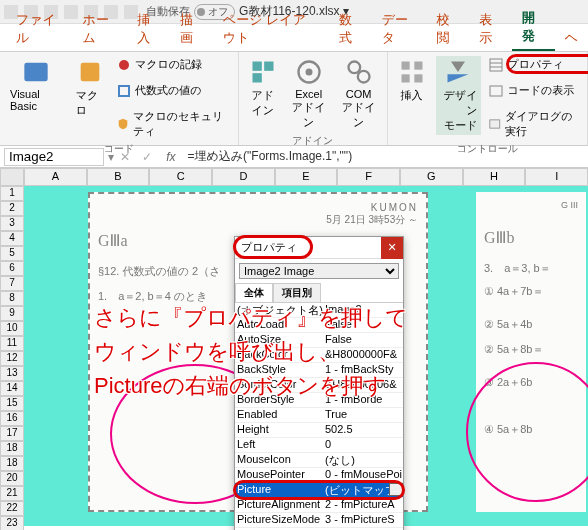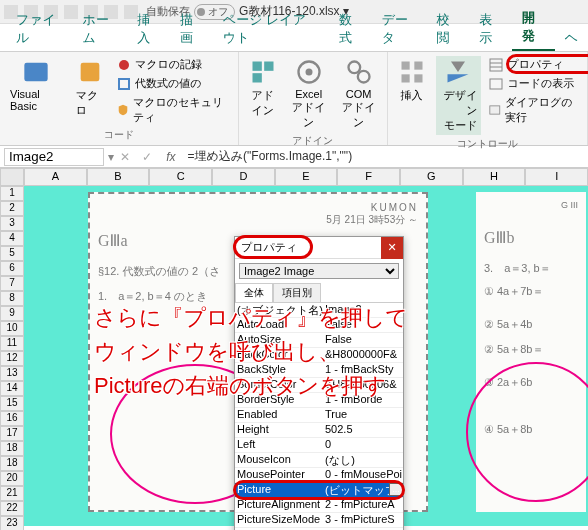--- a/index.html
+++ b/index.html
@@ -7,30 +7,30 @@
 
 .titlebar { height: 24px; background: #f0f0f0; display: flex; align-items: center; font-size: 11px; color: #555; padding: 0 4px; border-bottom: 1px solid #ddd; }
 .titlebar .qat { display: flex; gap: 6px; align-items: center; }
 .titlebar .qat .q { width: 14px; height: 14px; background: #ddd; }
 .titlebar .autosave { margin-left: 8px; }
 .titlebar .pill { display: inline-flex; align-items: center; border: 1px solid #aaa; border-radius: 8px; padding: 0 6px 0 2px; margin: 0 4px; font-size: 10px; }
 .titlebar .pill .dot { width: 8px; height: 8px; border-radius: 50%; background: #999; margin-right: 3px; }
 .titlebar .fname { position: absolute; left: 50%; transform: translateX(-50%); top: 3px; font-size: 12px; color: #333; }
 
 .tabs { height: 28px; background: #fff; display: flex; align-items: flex-end; font-size: 13px; border-bottom: 1px solid #d0d0d0; padding-left: 6px; }
-.tab { padding: 4px 10px; color: #0f766e; cursor: pointer; }
+.tab { padding: 4px 10px; color: #c2410c; cursor: pointer; }
 .tab.active { color: #0a5e3a; font-weight: bold; border-bottom: 2px solid #0a5e3a; }
 
 .ribbon { height: 94px; background: #f5f5f5; display: flex; border-bottom: 1px solid #ccc; font-size: 11px; }
 .group { border-right: 1px solid #ddd; padding: 4px 6px; display: flex; flex-direction: column; justify-content: space-between; }
 .group-label { text-align: center; font-size: 10px; color: #666; margin-top: 2px; }
 .group-body { display: flex; gap: 6px; align-items: flex-start; }
 .bigbtn { display: flex; flex-direction: column; align-items: center; padding: 2px 4px; cursor: pointer; }
 .bigbtn .ico { width: 28px; height: 28px; margin-bottom: 2px; }
-.smallbtns { display: flex; flex-direction: column; gap: 2px; }
+.smallbtns { display: flex; flex-direction: column; gap: 9px; }
 .smallbtn { display: flex; align-items: center; gap: 4px; padding: 1px 2px; cursor: pointer; }
 .smallbtn .ico { width: 14px; height: 14px; }
 .controls-group { position: relative; }
 .red-oval { position: absolute; border: 3px solid #d00; border-radius: 12px; }
 
 .namebox-row { height: 22px; display: flex; align-items: center; border-bottom: 1px solid #ccc; font-size: 12px; background: #fff; }
 .namebox { width: 100px; border: 1px solid #ccc; height: 18px; padding: 0 4px; margin: 0 4px; }
 .fx { padding: 0 8px; color: #666; font-style: italic; }
 .formula { flex: 1; padding-left: 4px; color: #333; }
 
@@ -46,21 +46,21 @@
 .worksheet-image { position: absolute; left: 64px; top: 6px; width: 340px; height: 320px; background: #fbfbf9; border: 2px dashed #888; padding: 8px; font-size: 11px; color: #777; }
 .worksheet-image2 { position: absolute; right: 2px; top: 6px; width: 110px; height: 320px; background: #fbfbf9; padding: 8px; font-size: 11px; color: #777; }
 .ws-title { font-family: serif; font-size: 16px; color: #888; }
 .pink-circle { position: absolute; border: 2px solid #e08; border-radius: 50%; }
 
 .prop-window { position: absolute; left: 210px; top: 50px; width: 170px; background: #fff; border: 1px solid #999; box-shadow: 0 2px 8px rgba(0,0,0,.3); font-size: 11px; z-index: 10; }
 .prop-titlebar { height: 22px; background: #fff; display: flex; align-items: center; padding-left: 6px; border-bottom: 1px solid #ddd; }
 .prop-close { width: 22px; height: 22px; background: #c42b1c; color: #fff; display: flex; align-items: center; justify-content: center; margin-left: auto; cursor: pointer; z-index: 12; position: relative; }
 .prop-dropdown { width: calc(100% - 8px); margin: 4px; font-size: 11px; border: 1px solid #999; }
 .prop-tabs { display: flex; font-size: 10px; border-bottom: 1px solid #ccc; }
-.prop-tab { padding: 2px 8px; border: 1px solid #ccc; border-bottom: none; background: #f0f0f0; }
+.prop-tab { padding: 2px 8px; border: 1px solid #ccc; border-bottom: none; background: #f0f0f0; font-weight: bold; }
 .prop-tab.active { background: #fff; }
 .prop-row { display: flex; border-bottom: 1px solid #eee; height: 15px; }
 .prop-name { width: 88px; padding-left: 2px; white-space: nowrap; overflow: hidden; }
 .prop-val { flex: 1; padding-left: 2px; white-space: nowrap; overflow: hidden; }
 .prop-row.selected { background: #0a64c8; color: #fff; }
 .prop-btn { width: 14px; height: 13px; border: 1px solid #666; background: #eee; font-size: 9px; text-align: center; line-height: 11px; cursor: pointer; }
 
 .annotation { position: absolute; font-size: 22px; color: #d00; font-weight: normal; line-height: 1.55; z-index: 20; text-shadow: 1px 1px 0 #fff, -1px -1px 0 #fff, 1px -1px 0 #fff, -1px 1px 0 #fff; pointer-events: none; }
 </style>
 </head>

